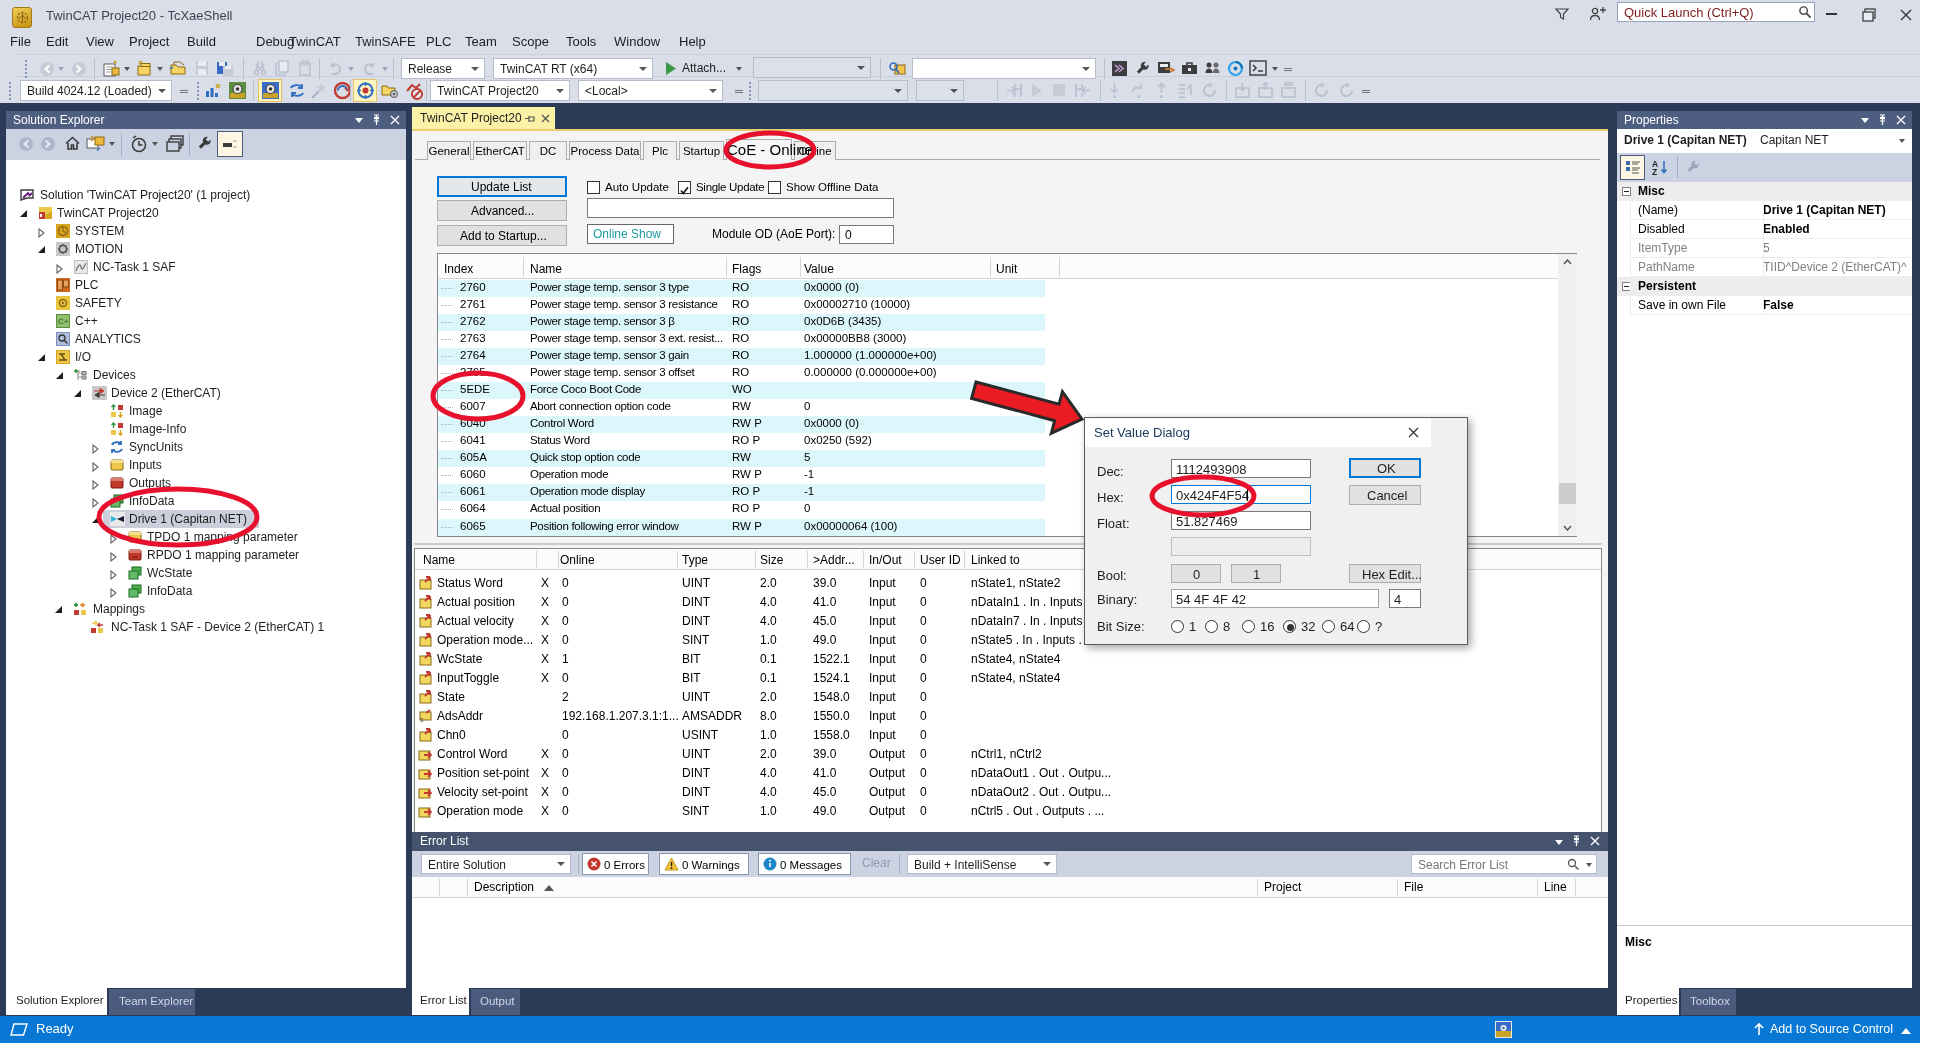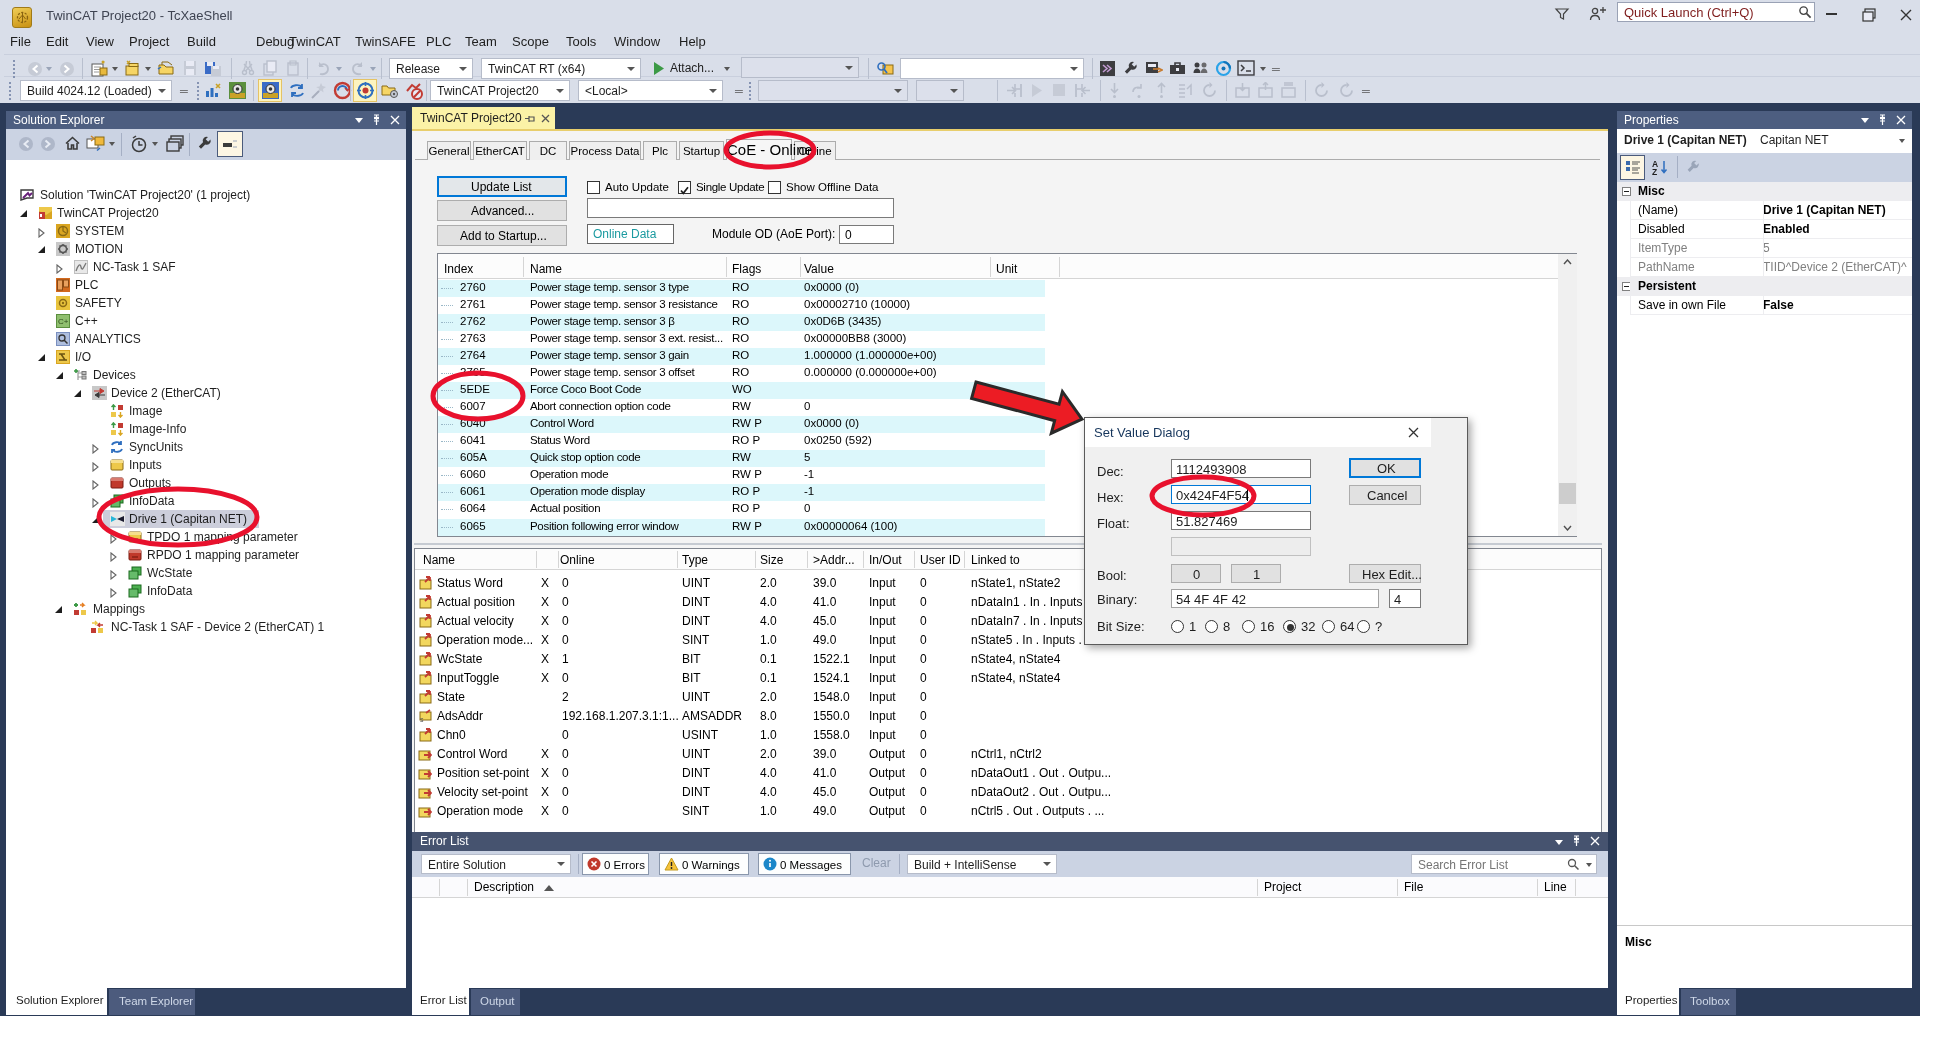--- a/index.html
+++ b/index.html
@@ -60,21 +60,21 @@
     <span class="txt" style="left:232px;top:4px;margin-left:24px;">Debug</span>
     <span class="txt" style="left:289px;top:4px;">TwinCAT</span>
     <span class="txt" style="left:355px;top:4px;">TwinSAFE</span>
     <span class="txt" style="left:426px;top:4px;">PLC</span>
     <span class="txt" style="left:465px;top:4px;">Team</span>
     <span class="txt" style="left:512px;top:4px;">Scope</span>
     <span class="txt" style="left:566px;top:4px;">Tools</span>
     <span class="txt" style="left:614px;top:4px;">Window</span>
     <span class="txt" style="left:679px;top:4px;">Help</span>
   </div>
-  <div class="abs" id="toolbar1" style="left:4px;top:54px;width:1920px;height:23px;border-top:1px solid #C9CFDD;border-bottom:1px solid #C9CFDD;">
+  <div class="abs" id="toolbar1" style="left:16px;top:54px;width:1920px;height:23px;border-top:1px solid #C9CFDD;border-bottom:1px solid #C9CFDD;">
     <div class="grip" style="left:8px;top:4px;height:19px;"></div>
     <svg class="abs" style="left:23px;top:6px;" width="16" height="16" viewBox="0 0 16 16">
         <circle cx="8" cy="8" r="7" fill="#C6CBD6"></circle>
         <path d="M10.5 4.5L6.5 8l4 3.5" stroke="#fff" stroke-width="2" fill="none"></path>
       </svg>
     <div class="dda" style="left:42px;top:12px;border-top-color:#9aa4b8;"></div>
     <svg class="abs" style="left:55px;top:6px;" width="16" height="16" viewBox="0 0 16 16">
         <circle cx="8" cy="8" r="7" fill="#C6CBD6"></circle>
         <path d="M5.5 4.5L9.5 8l-4 3.5" stroke="#fff" stroke-width="2" fill="none"></path>
       </svg>
@@ -652,21 +652,21 @@
   <div class="abs" style="left:175px;top:50px;width:13px;height:13px;background:#fff;border:1px solid #333;"></div>
   <span class="txt" style="left:193px;top:50px;font-size:11.5px;">Auto Update</span>
   <div class="abs" style="left:266px;top:50px;width:13px;height:13px;background:#fff;border:1px solid #333;"><svg width="11" height="11" viewBox="0 0 11 11">
           <path d="M2 5.5l2.3 2.8L9 2.2" fill="none" stroke="#1E1E1E" stroke-width="1.7"></path>
         </svg></div>
   <span class="txt" style="left:284px;top:50px;font-size:11.5px;letter-spacing:-0.3px;">Single Update</span>
   <div class="abs" style="left:356px;top:50px;width:13px;height:13px;background:#fff;border:1px solid #333;"></div>
   <span class="txt" style="left:374px;top:50px;font-size:11.5px;">Show Offline Data</span>
   <div class="abs" style="left:175px;top:67px;width:307px;height:20px;background:#fff;border:1px solid #7A7A7A;"></div>
   <div class="abs" style="left:175px;top:93px;width:87px;height:20px;background:#fff;border:1px solid #666;">
-        <span class="txt" style="left:5px;top:2px;font-size:12px;color:#1B9AA0;">Online Data</span>
+        <span class="txt" style="left:5px;top:2px;font-size:12px;color:#1B9AA0;">Online Show</span>
       </div>
   <span class="txt" style="left:300px;top:96px;font-size:12px;">Module OD (AoE Port):</span>
   <div class="abs" style="left:427px;top:94px;width:55px;height:19px;background:#fff;border:1px solid #7A7A7A;">
         <span class="txt" style="left:5px;top:2px;font-size:12px;">0</span>
       </div>
   <div class="abs" style="left:25px;top:122px;width:1140px;height:284px;background:#fff;border:1px solid #828790;"></div>
   <div class="abs" style="left:26px;top:123px;width:1120px;height:25px;background:#FCFCFC;border-bottom:1px solid #D5D5D5;"></div>
   <span class="txt" style="left:32px;top:131px;font-size:12px;">Index</span>
   <span class="txt" style="left:118px;top:131px;font-size:12px;">Name</span>
   <span class="txt" style="left:320px;top:131px;font-size:12px;">Flags</span>
@@ -1173,20 +1173,35 @@
         <span class="txt" style="left:9px;top:6px;font-size:11.5px;color:#CFD8E8;">Output</span>
       </div>
     <div class="abs" style="left:1617px;top:1px;width:62px;height:28px;background:#fff;">
         <span class="txt" style="left:8px;top:7px;font-size:11.5px;color:#1E1E1E;">Properties</span>
       </div>
     <div class="abs" style="left:1681px;top:3px;width:55px;height:26px;background:#4C5B7D;">
         <span class="txt" style="left:9px;top:6px;font-size:11.5px;color:#CFD8E8;">Toolbox</span>
       </div>
   </div>
 
+  <div class="abs" id="statusbar" style="left:0;top:1016px;width:1920px;height:27px;background:#0878D4;">
+    <svg class="abs" style="left:10px;top:7px;" width="18" height="13" viewBox="0 0 18 13">
+        <path d="M4 1h13l-3.5 11H1z" fill="none" stroke="#fff" stroke-width="1.4"></path>
+      </svg>
+    <span class="txt" style="left:36px;top:5px;font-size:13px;color:#fff;">Ready</span>
+    <div class="abs" style="left:1495px;top:5px;width:17px;height:17px;background:linear-gradient(180deg,#3A6BC6 60%,#C9A227 60%);border:1px solid #E8E8E8;"><svg width="15" height="15" viewBox="0 0 15 15">
+          <circle cx="7.5" cy="6" r="3" fill="#E8E8E8"></circle>
+          <circle cx="7.5" cy="6" r="1.2" fill="#3A6BC6"></circle>
+        </svg></div>
+    <svg class="abs" style="left:1753px;top:6px;" width="12" height="14" viewBox="0 0 12 14">
+        <path d="M6 13V2M2 6l4-4 4 4" fill="none" stroke="#fff" stroke-width="1.6"></path>
+      </svg>
+    <span class="txt" style="left:1770px;top:6px;font-size:12.5px;color:#fff;">Add to Source Control</span>
+    <span class="abs" style="left:1901px;top:12px;width:0;height:0;border-left:5px solid transparent;border-right:5px solid transparent;border-bottom:6px solid #fff;"></span>
+  </div>
   <svg class="abs" width="1940" height="1060" style="left:0;top:0;pointer-events:none;z-index:5;">
     <g transform="translate(976,382) rotate(15)">
       <path d="M0 0 L86 0 L86 -13 L112 8.5 L86 30 L86 17 L0 17 Z" fill="#EC1C24" stroke="#2a2a2a" stroke-width="3"></path>
     </g>
   </svg>
 
   <div class="abs" id="dialog" style="left:1084px;top:417px;width:384px;height:228px;background:#F0F0F0;border:1px solid #5a5a5a;box-shadow:3px 3px 8px rgba(0,0,0,0.35);z-index:10;font-size:13px;color:#1E1E1E;">
     <div class="abs" style="left:0;top:0;width:346px;height:29px;background:#fff;">
       <span class="txt" style="left:9px;top:7px;color:#16365C;">Set Value Dialog</span>
       <svg class="abs" style="right:12px;top:9px;" width="11" height="11" viewBox="0 0 11 11">

